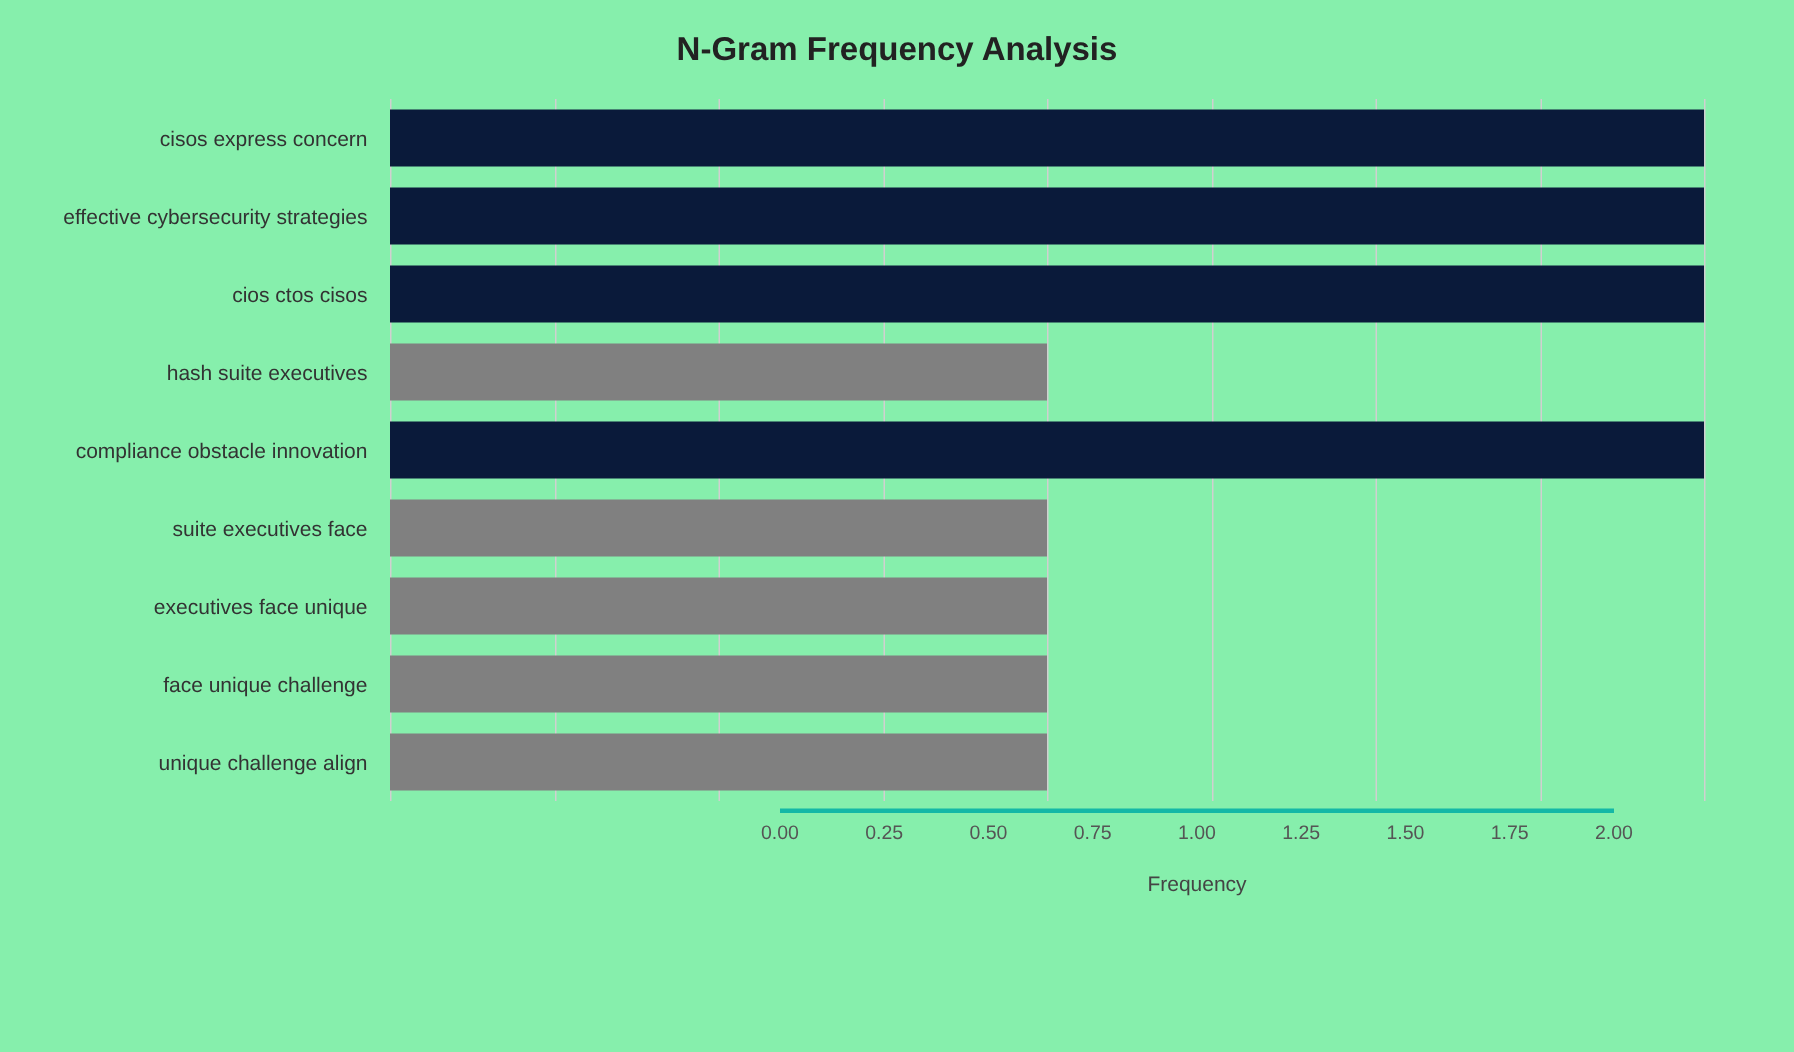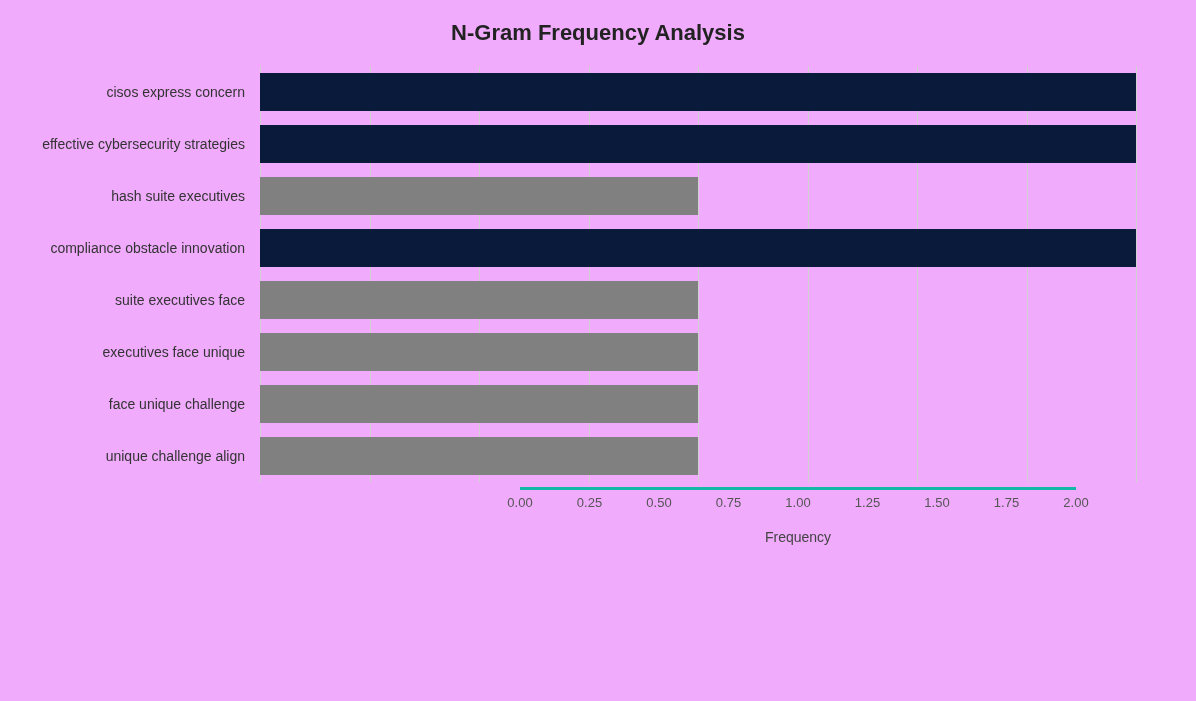--- a/index.html
+++ b/index.html
@@ -6,21 +6,21 @@
     body {
       background: #f5f5f5;
       font-family: Arial, sans-serif;
       width: 1196px;
       height: 701px;
       display: flex;
       align-items: center;
       justify-content: center;
     }
     .chart-container {
-      background: #f0abfc;
+      background: #86efac;
       width: 1196px;
       height: 701px;
       position: relative;
       padding: 20px 0 80px 0;
     }
     .chart-title {
       text-align: center;
       font-size: 22px;
       font-weight: bold;
       color: #222;
@@ -127,20 +127,26 @@
             <div class="bar-fill" style="width: 100%; background: rgb(10, 26, 58);"></div>
           </div>
         </div>
         <div class="bar-row">
           <div class="bar-label">effective cybersecurity strategies</div>
           <div class="bar-track">
             <div class="bar-fill" style="width: 100%; background: rgb(10, 26, 58);"></div>
           </div>
         </div>
         <div class="bar-row">
+          <div class="bar-label">cios ctos cisos</div>
+          <div class="bar-track">
+            <div class="bar-fill" style="width: 100%; background: rgb(10, 26, 58);"></div>
+          </div>
+        </div>
+        <div class="bar-row">
           <div class="bar-label">hash suite executives</div>
           <div class="bar-track">
             <div class="bar-fill" style="width: 50%; background: rgb(128, 128, 128);"></div>
           </div>
         </div>
         <div class="bar-row">
           <div class="bar-label">compliance obstacle innovation</div>
           <div class="bar-track">
             <div class="bar-fill" style="width: 100%; background: rgb(10, 26, 58);"></div>
           </div>

